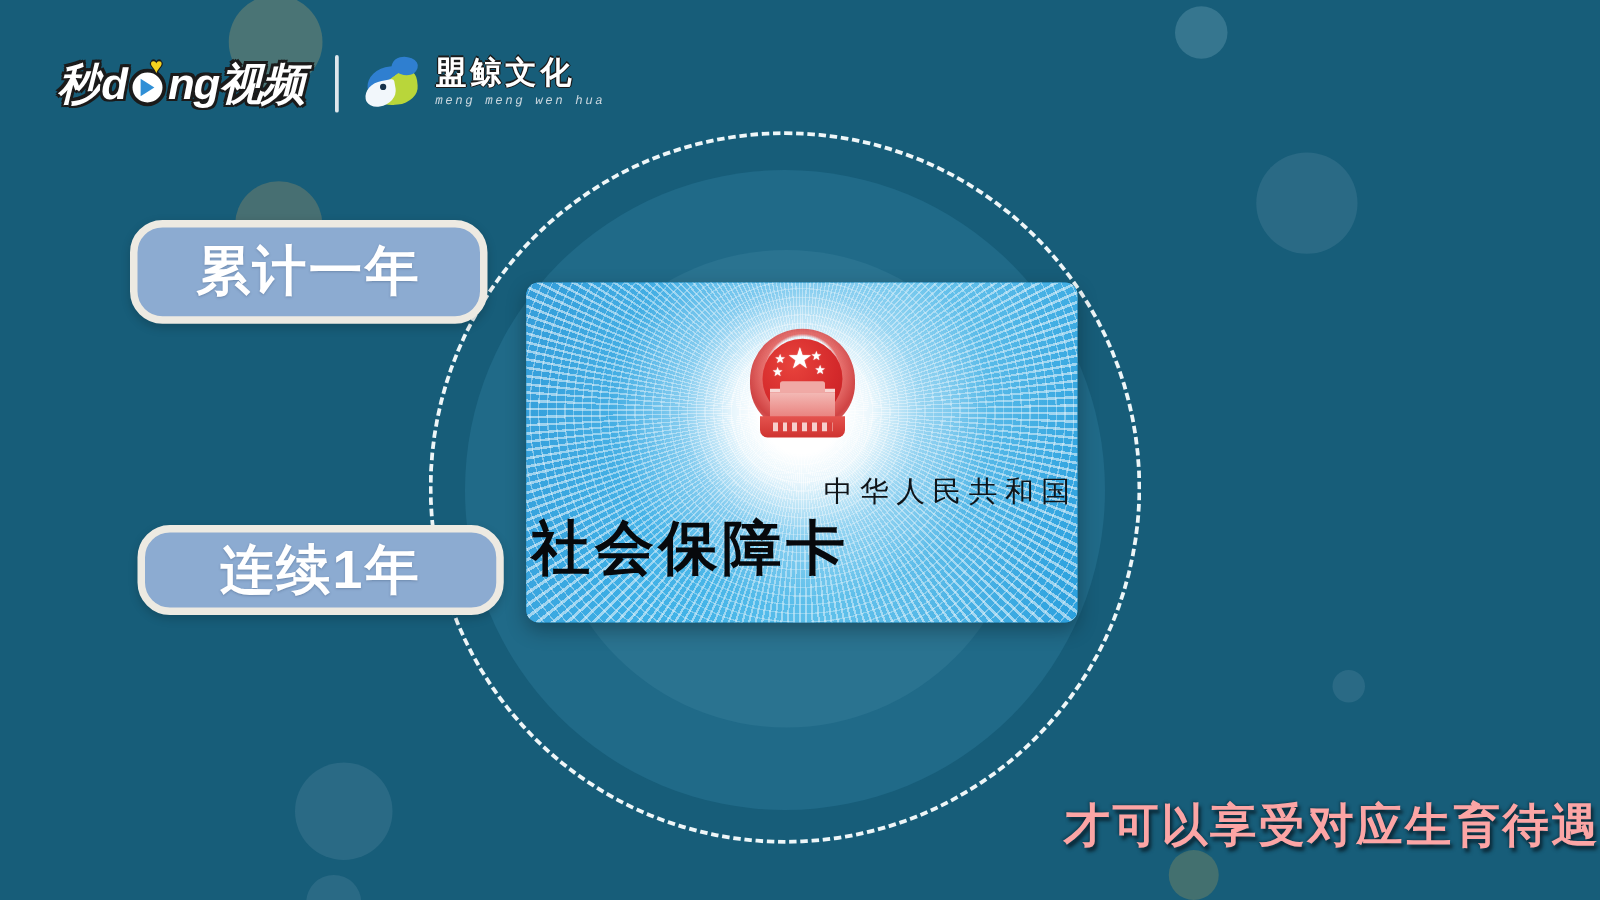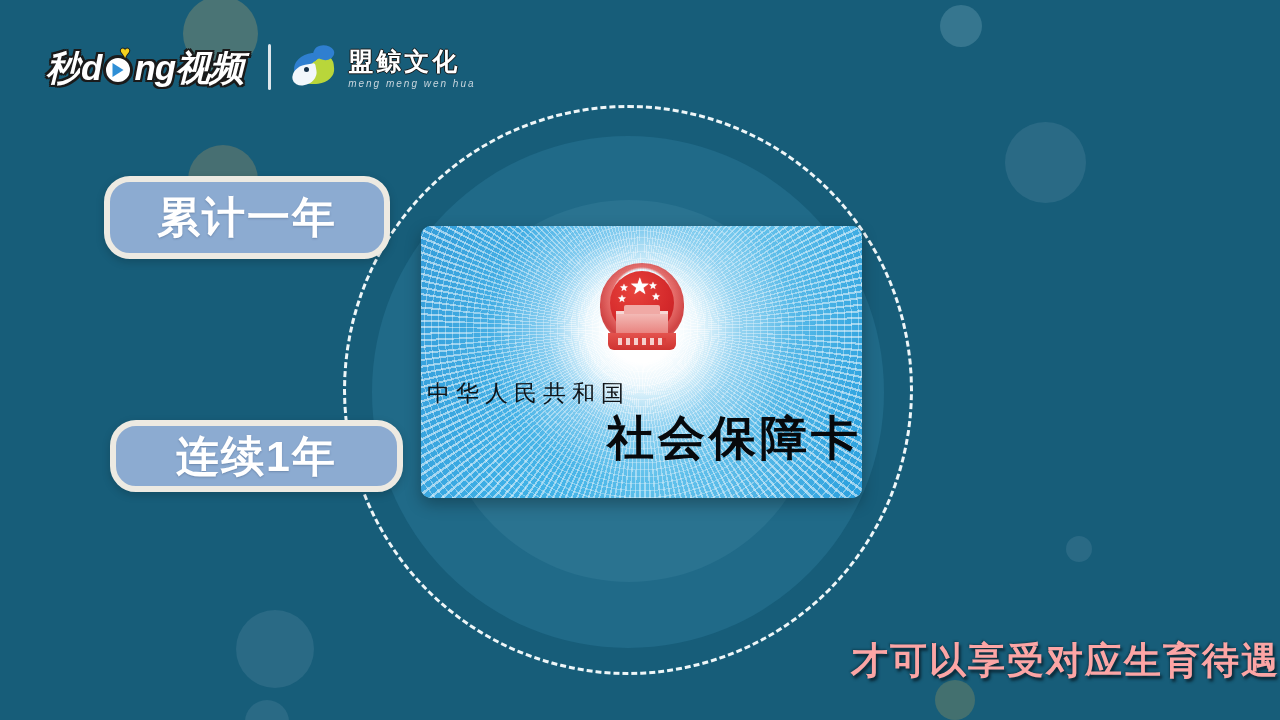--- a/index.html
+++ b/index.html
@@ -127,28 +127,28 @@
     text-shadow:0 0 1px rgba(255,255,255,.9);
   }
   .emblem .star-big{left:34px;top:16px;font-size:23px;}
   .emblem .star-s1{left:24px;top:24px;font-size:10px;}
   .emblem .star-s2{left:22px;top:35px;font-size:10px;}
   .emblem .star-s3{left:53px;top:22px;font-size:10px;}
   .emblem .star-s4{left:56px;top:33px;font-size:10px;}
 
   .card-line1{
     position:absolute;left:0;right:0;top:152px;
-    text-align:left;
+    text-align:right;
     font-family:"Liberation Serif","DejaVu Serif",serif;
     font-size:23px;letter-spacing:6px;color:#101418;
     text-indent:6px;
   }
   .card-line2{
     position:absolute;left:0;right:0;top:181px;
-    text-align:right;
+    text-align:left;
     font-family:"Liberation Sans","DejaVu Sans",sans-serif;
     font-weight:700;
     font-size:47px;letter-spacing:4px;color:#07090c;
     text-indent:4px;
   }
 
   
   .subtitle{
     position:absolute;left:0;right:0;top:636px;
     text-align:right;
@@ -195,21 +195,21 @@
     border-bottom:7px solid transparent;
   }
   .brand-mark .heart{
     position:absolute;left:74px;top:-6px;
     color:#f5d21f;font-size:17px;font-style:normal;
     text-shadow:-1px 0 0 #1b1b1b,1px 0 0 #1b1b1b,0 -1px 0 #1b1b1b,0 1px 0 #1b1b1b;
   }
   .brand-div{
     width:3px;height:46px;background:#dfe7ec;margin:0 21px 0 25px;border-radius:2px;
   }
-  .brand-right{display:flex;align-items:flex-end;}
+  .brand-right{display:flex;align-items:center;font-family:Liberation Mono, monospace;}
   .whale{position:relative;width:46px;height:44px;margin-right:10px;}
   .whale .body{
     position:absolute;left:2px;top:8px;width:40px;height:31px;
     border-radius:52% 46% 46% 54%;
     background:linear-gradient(150deg,#2f7fd0 0%,#2f7fd0 38%,#b9d63a 39%,#b9d63a 100%);
     transform:rotate(-6deg);
   }
   .whale .belly{
     position:absolute;left:0px;top:20px;width:25px;height:20px;
     border-radius:60% 10% 60% 40%;

